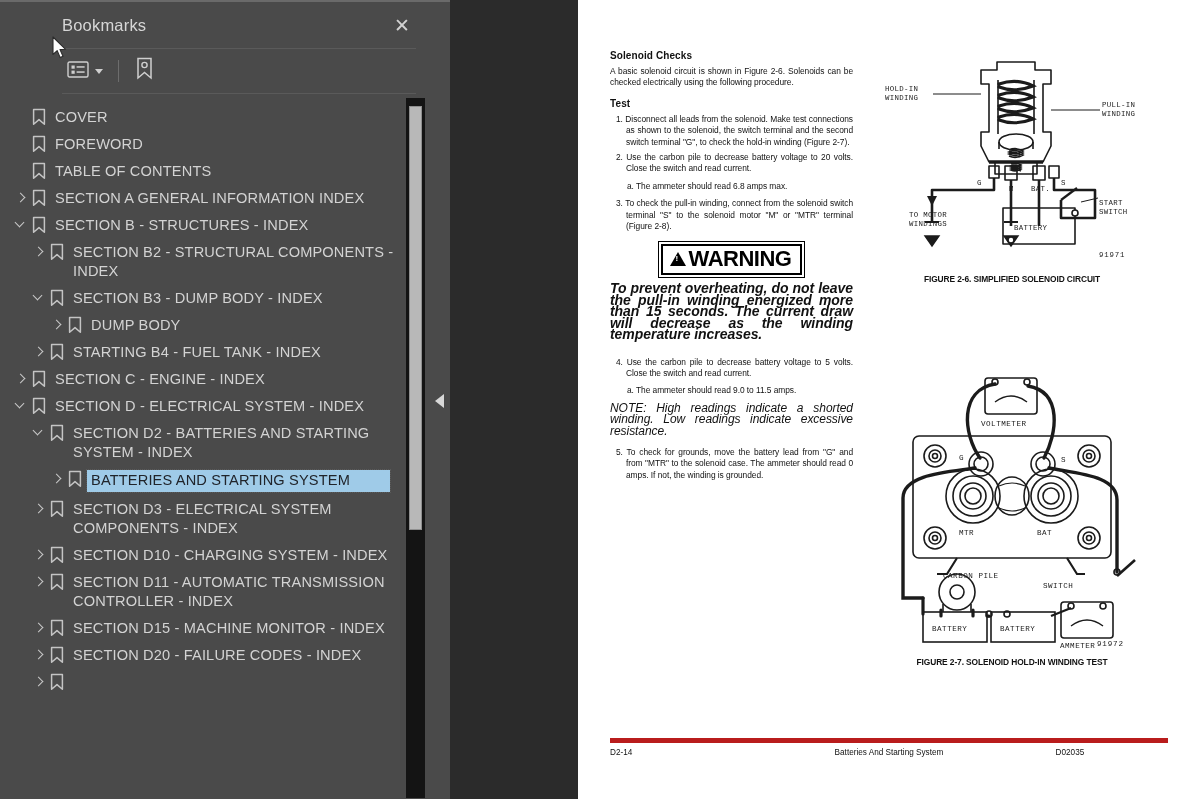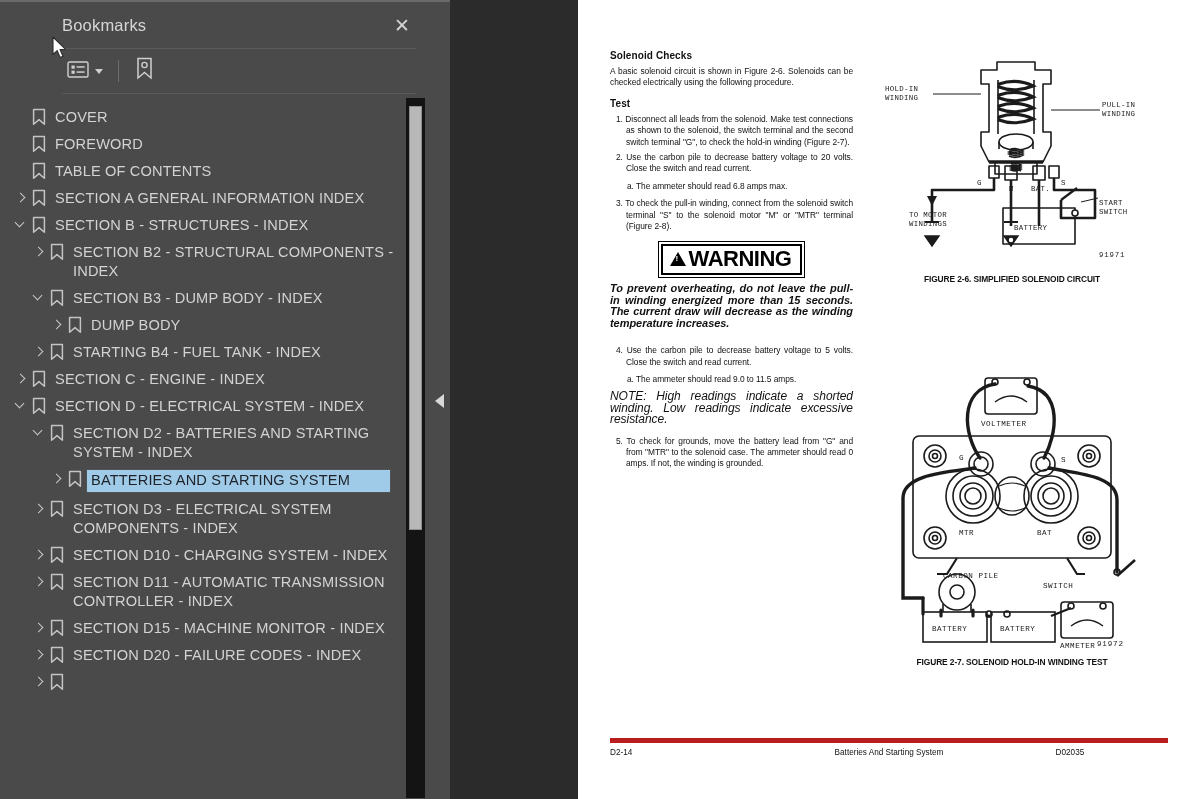--- a/index.html
+++ b/index.html
@@ -298,21 +298,21 @@
   .warn-word {
     font-family: "Liberation Sans", sans-serif;
     font-weight: bold;
     font-size: 22px;
     line-height: 22px;
     letter-spacing: -0.5px;
     color: #000;
   }
   .warn-text {
     font-family: "Liberation Sans", sans-serif;
-    font-size: 11px;
+    font-size: 14px;
     line-height: 11.4px;
     font-style: italic;
     font-weight: bold;
     color: #111;
     text-align: justify;
     margin: 8px 0 10px 0;
     letter-spacing: -.05px;
   }
   .fig-cap {
     font-family: "Liberation Sans", sans-serif;

